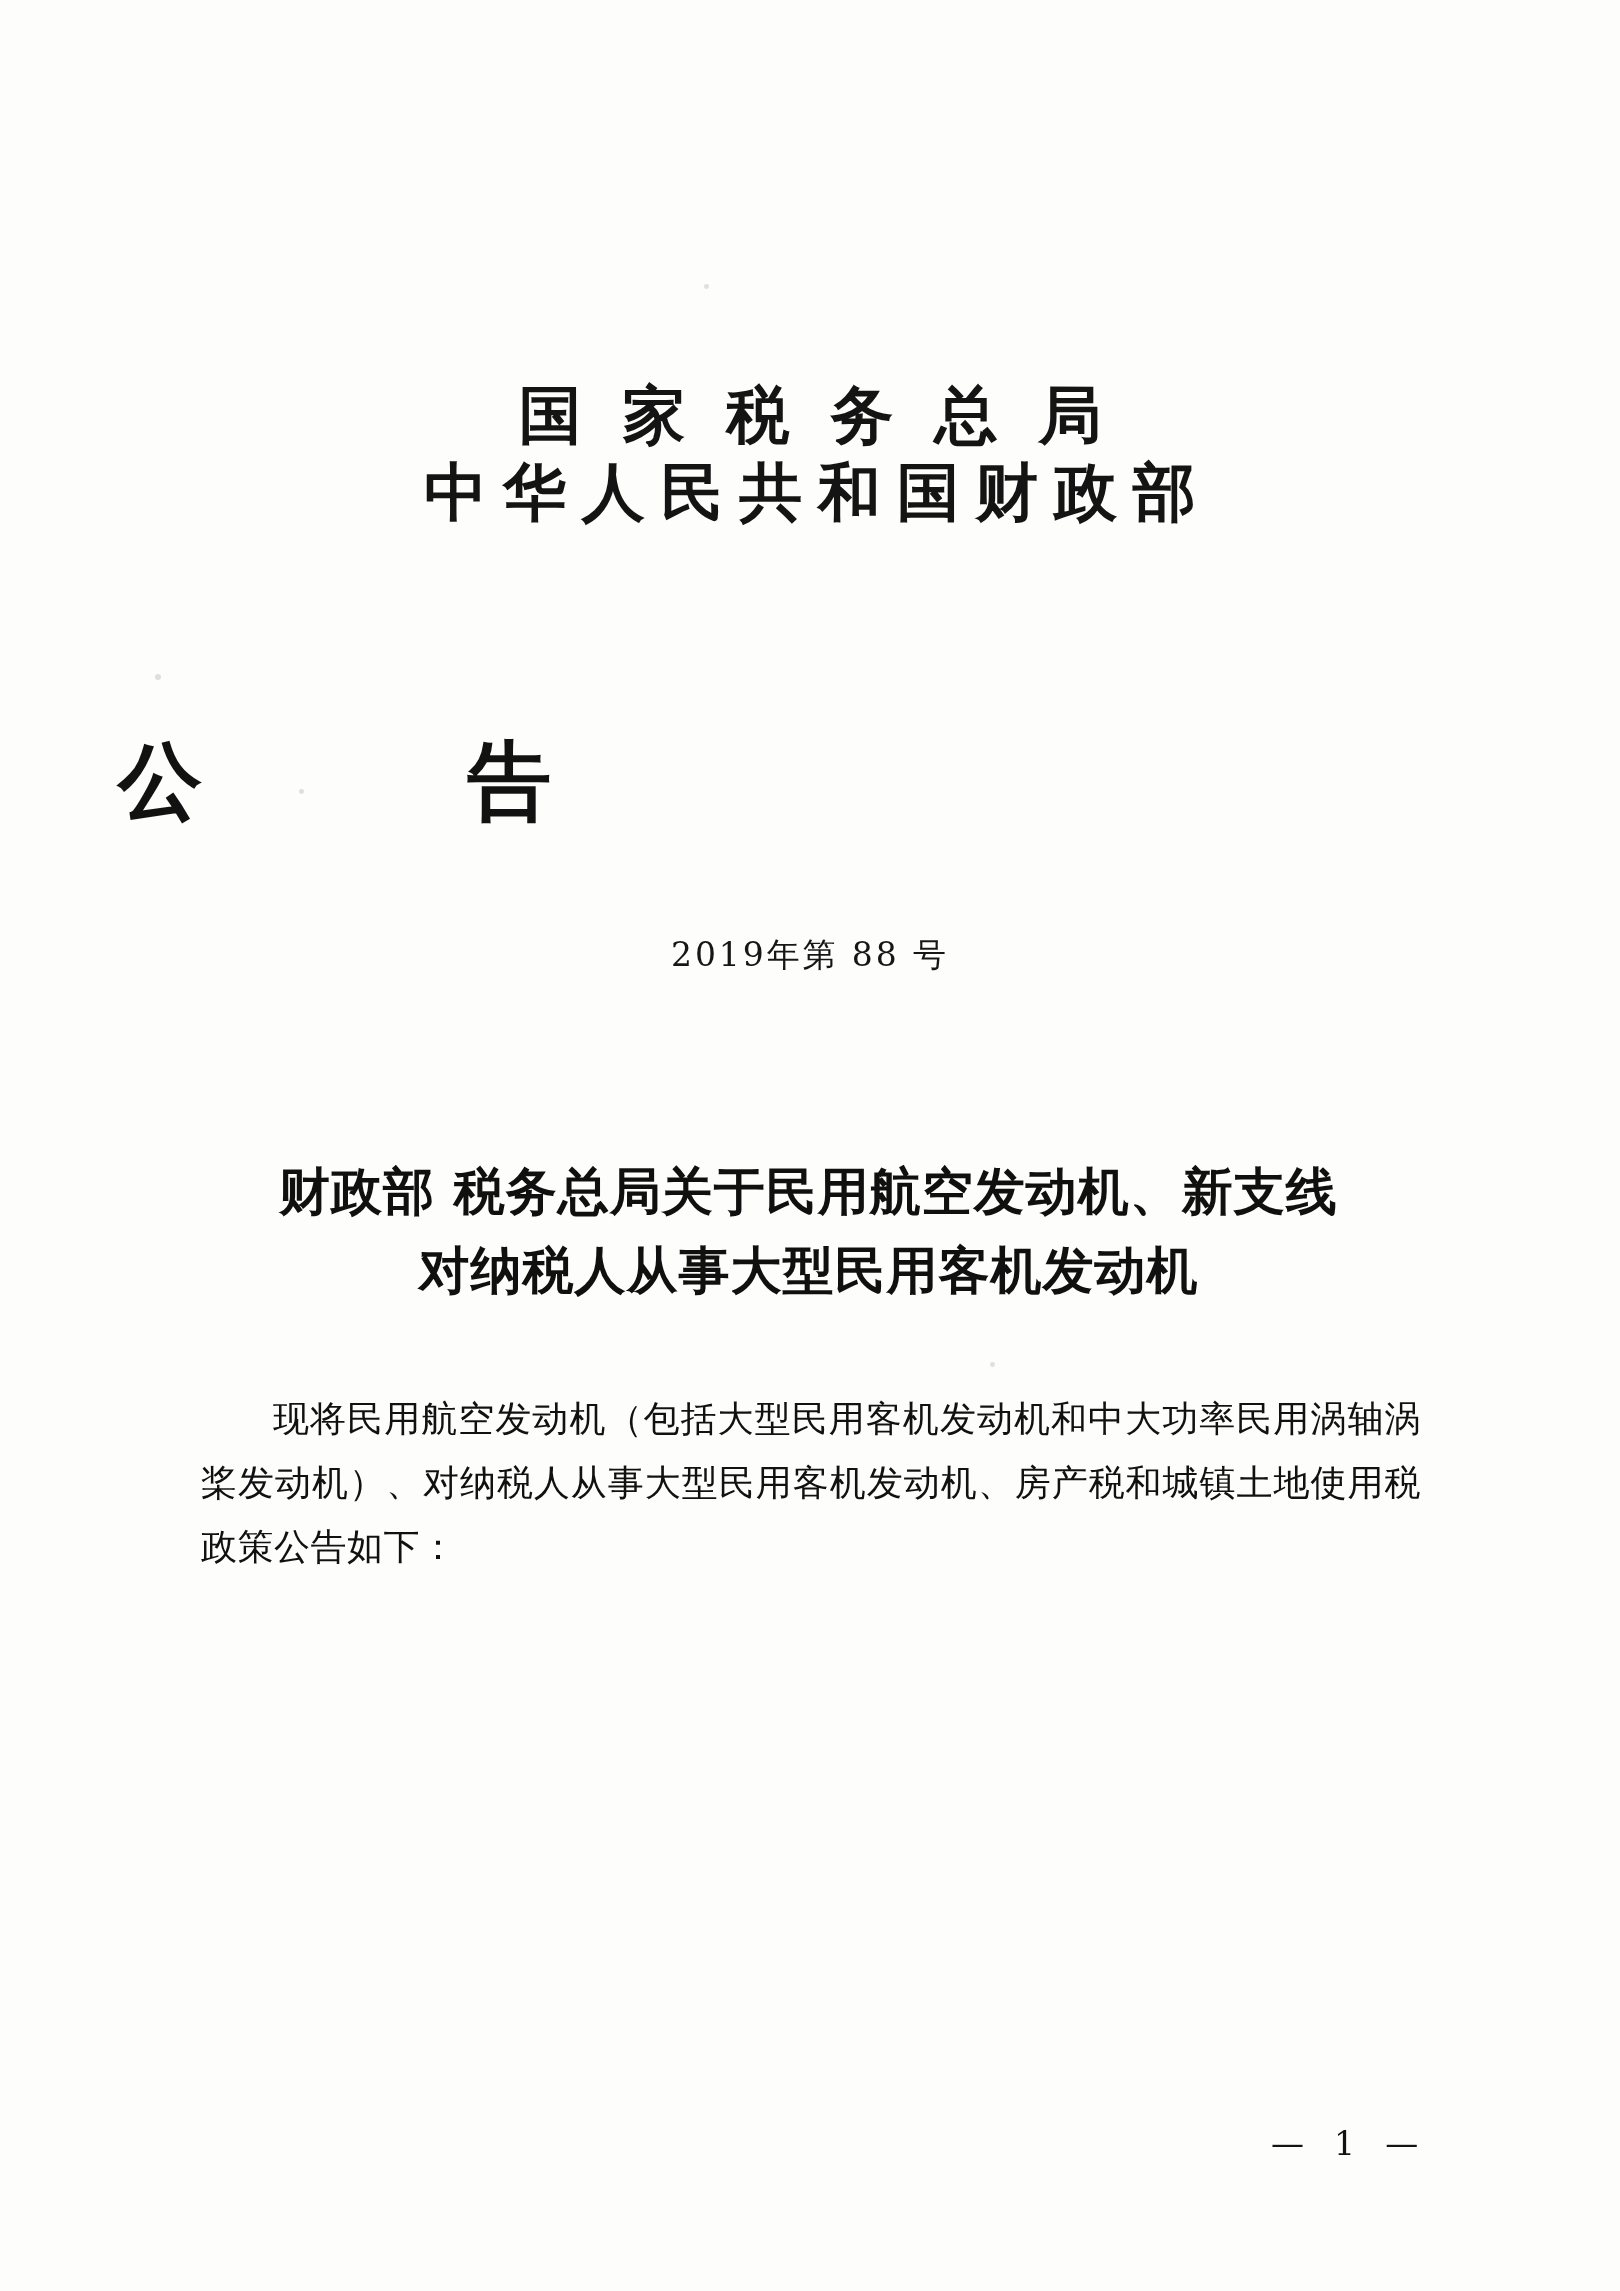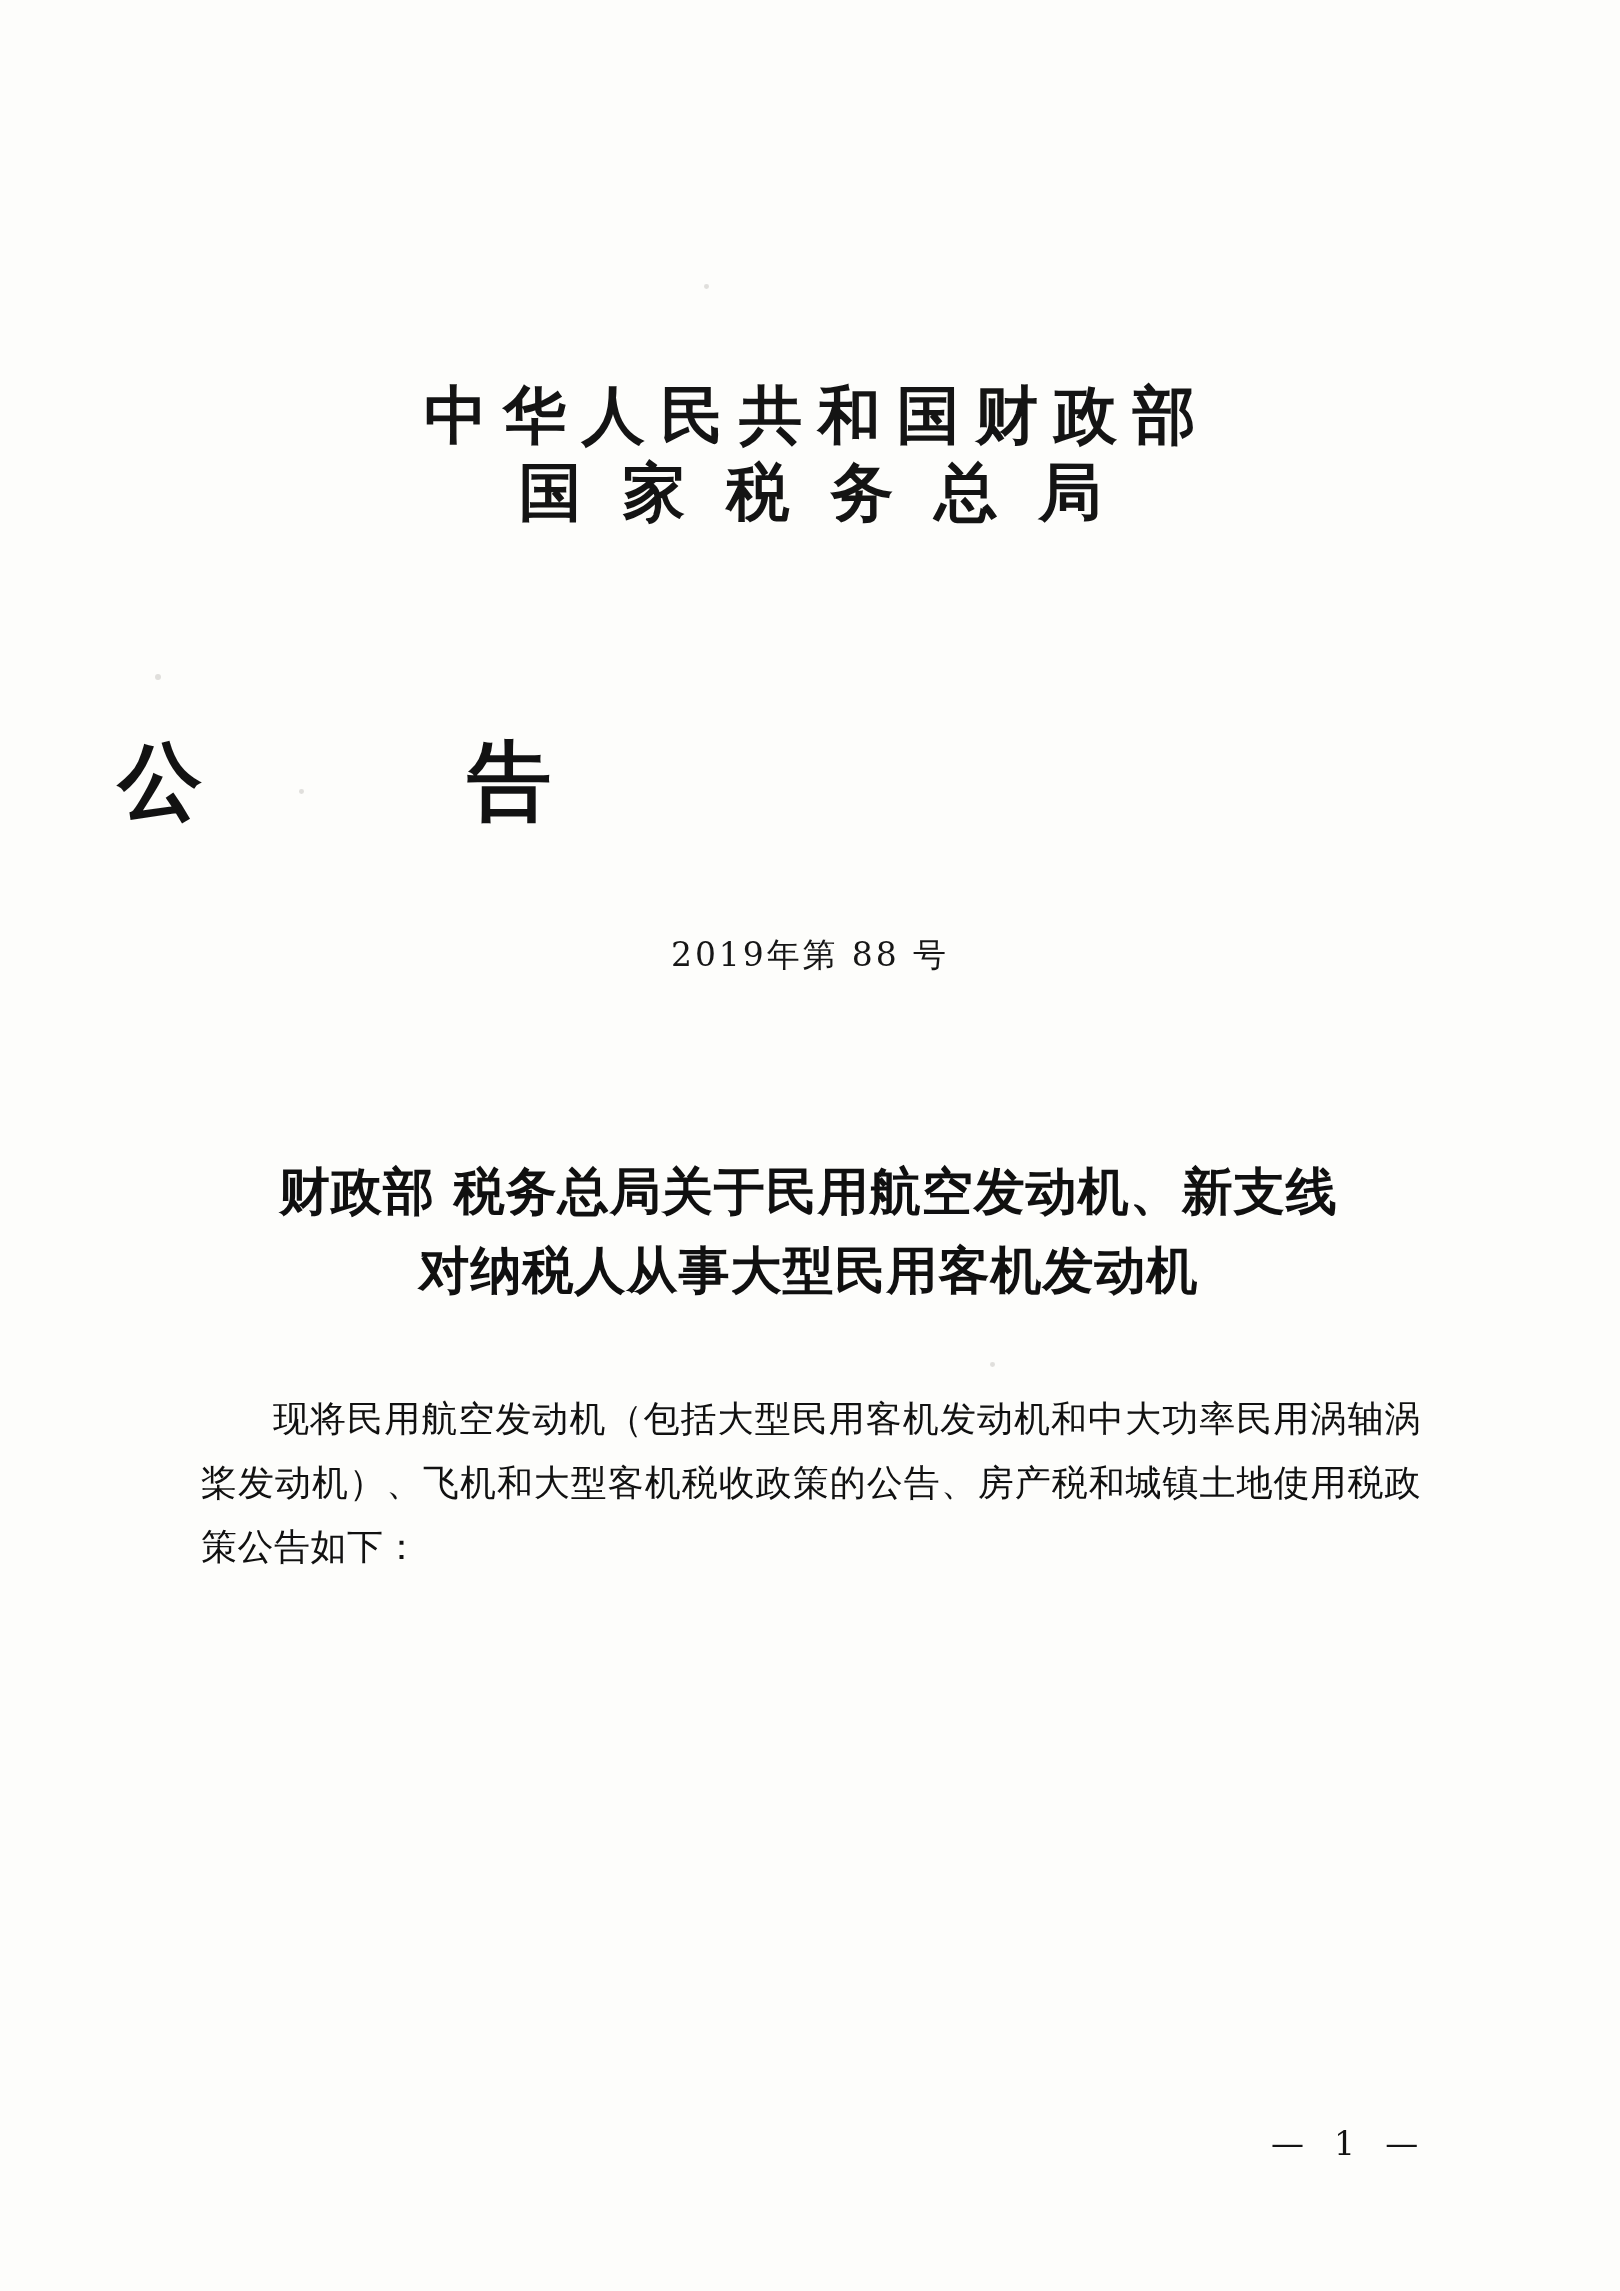--- a/index.html
+++ b/index.html
@@ -130,33 +130,33 @@
 <body>
 
 <div class="page">
 
   <div class="speck" style="top:284px; left:704px; width:4.9px; height:4.9px;"></div>
   <div class="speck" style="top:674px; left:155px; width:5.9px; height:5.9px;"></div>
   <div class="speck" style="top:789px; left:299px; width:4.9px; height:4.9px;"></div>
   <div class="speck" style="top:1362px; left:990px; width:4.9px; height:4.9px;"></div>
 
   <div class="masthead">
+    <div class="masthead-line l2">国家税务总局</div>
     <div class="masthead-line l1">中华人民共和国财政部</div>
-    <div class="masthead-line l2">国家税务总局</div>
   </div>
 
   <div class="doc-type">公 告</div>
 
   <div class="issue-no">2019年第 88 号</div>
 
   <div class="doc-title">
     <span class="tline">财政部 税务总局关于民用航空发动机、新支线</span>
     <span class="tline">对纳税人从事大型民用客机发动机</span>
   </div>
 
   <div class="body-text">
-    <p>现将民用航空发动机（包括大型民用客机发动机和中大功率民用涡轴涡桨发动机）、飞机和大型客机税收政策的公告、房产税和城镇土地使用税政策公告如下：</p>
+    <p>现将民用航空发动机（包括大型民用客机发动机和中大功率民用涡轴涡桨发动机）、对纳税人从事大型民用客机发动机、房产税和城镇土地使用税政策公告如下：</p>
   </div>
 
   <div class="page-number">— 1 —</div>
 
 </div>
 
 
 </body></html>

